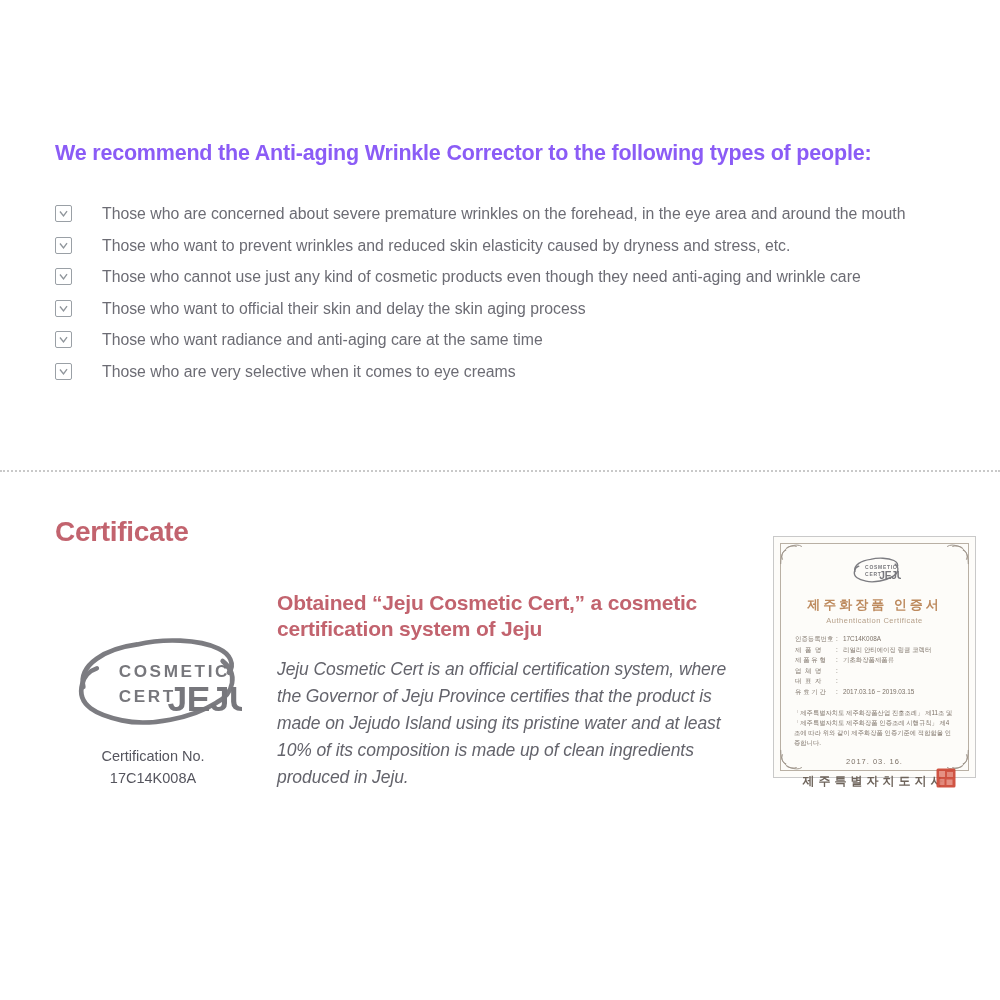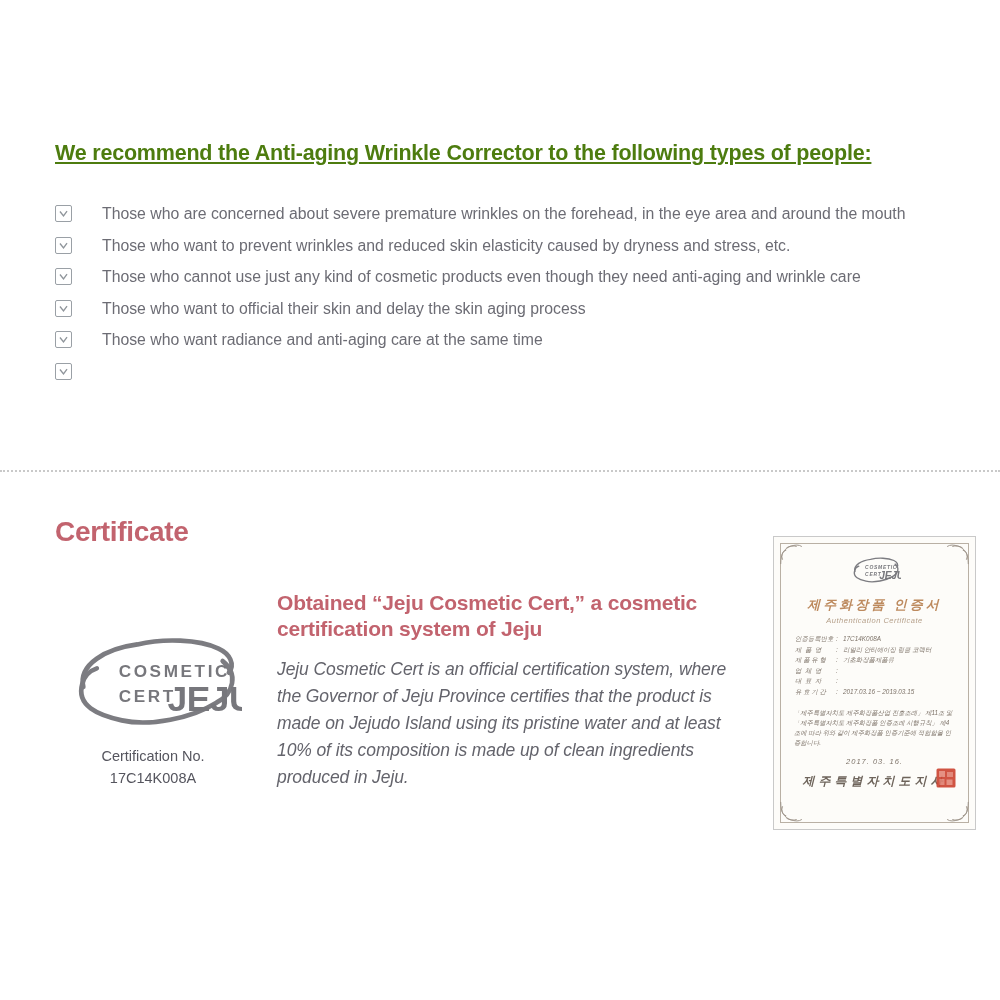--- a/index.html
+++ b/index.html
@@ -6,21 +6,21 @@
   html,body { background:#ffffff; }
   body {
     width:1000px; height:1000px; position:relative; overflow:hidden;
     font-family:"Liberation Sans", sans-serif;
     -webkit-font-smoothing:antialiased;
   }
 
   
   .recommend { position:absolute; left:55px; top:141px; width:900px; }
   .rec-heading {
-    font-size:21.5px; font-weight:600; color:#4d7c0f; letter-spacing:-0.2px;text-decoration:underline;
+    font-size:21.5px; font-weight:600; color:#8b5cf6; letter-spacing:-0.2px;
   }
   .rec-list { list-style:none; margin-top:39px; }
   .rec-item { display:flex; align-items:flex-start; margin-bottom:14.5px; height:17px; }
   .cbx {
     width:17px; height:17px; flex:0 0 17px; margin-right:10px;
     border:1.6px solid #9aa0a6; border-radius:2px;
     display:flex; align-items:center; justify-content:center; margin-top:0px;
   }
   .cbx svg { display:block; }
   .rec-text { font-size:15.8px; color:#6c6c74; line-height:17px; white-space:nowrap;margin-left:20px; }
@@ -47,22 +47,22 @@
     margin-top:8px; width:445px;
     font-size:21px; font-weight:bold; color:#c2636e; line-height:26px; letter-spacing:-0.2px;
   }
   .prod-body {
     margin-top:14px; width:472px;
     font-size:17.5px; color:#64646c; line-height:27px; letter-spacing:-0.1px;font-style:italic;
   }
 
   
   .cert-doc {
-    position:absolute; left:773px; top:536px; width:203px; height:294px;
-    background:#fdfcf9; border:1px solid #c9c9c9;font-style:italic;
+    position:absolute; left:773px; top:536px; width:203px; height:242px;
+    background:#fdfcf9; border:1px solid #c9c9c9;
   }
   .doc-frame { position:absolute; inset:6px; border:1px solid #b9b0a4; }
   .corner { position:absolute; width:26px; height:26px; }
   .corner svg { width:26px; height:26px; display:block; }
   .c-tl { left:-2px; top:-2px; }
   .c-tr { right:-2px; top:-2px; transform:scaleX(-1); }
   .c-bl { left:-2px; bottom:-2px; transform:scaleY(-1); }
   .c-br { right:-2px; bottom:-2px; transform:scale(-1,-1); }
 
   .doc-content { position:absolute; inset:6px; text-align:center; }
@@ -155,20 +155,21 @@
             </svg>
           </span>
         <span class="rec-text">Those who want radiance and anti-aging care at the same time</span>
       </li>
       <li class="rec-item">
         <span class="cbx">
             <svg width="11" height="11" viewBox="0 0 14 14">
               <polyline points="2.5,4.5 7,10 11.5,4" fill="none" stroke="#8f959b" stroke-width="1.7"></polyline>
             </svg>
           </span>
+        <span class="rec-text">Those who are very selective when it comes to eye creams</span>
       </li>
     </ul>
   </section>
 
   <div class="divider"></div>
 
   <h2 class="cert-heading">Certificate</h2>
 
   <div class="stamp-col">
     <svg class="stamp-svg" viewBox="0 0 170 100">

